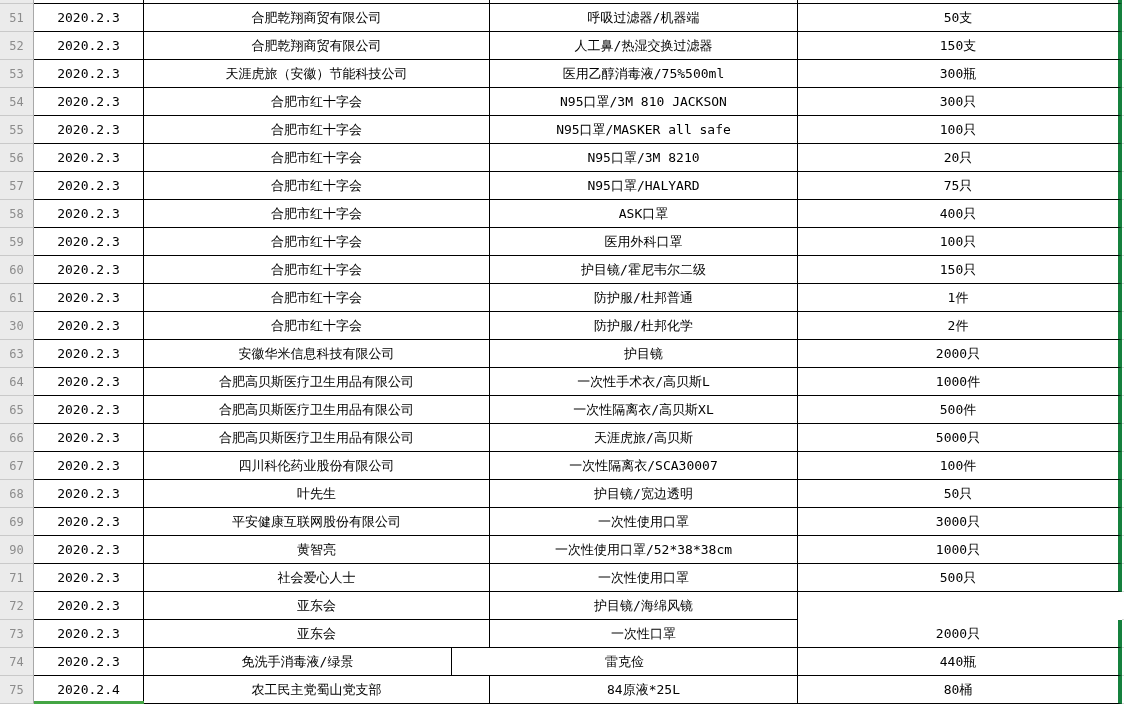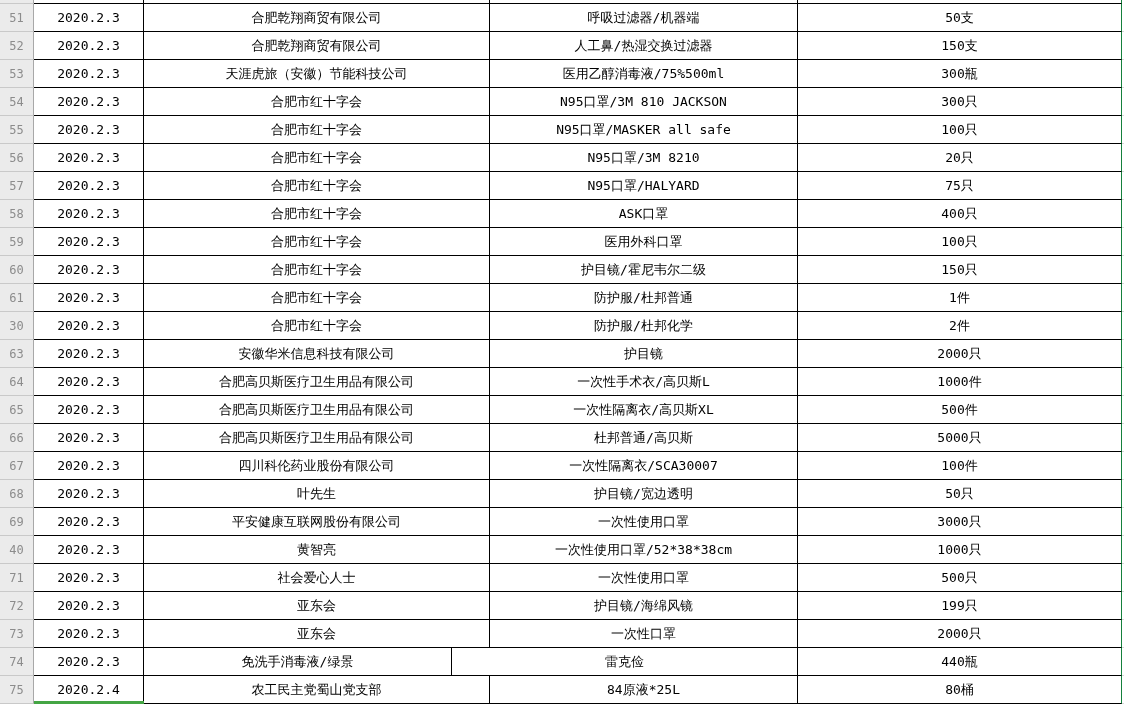--- a/index.html
+++ b/index.html
@@ -15,21 +15,21 @@
     font-size:13px;color:#000;white-space:nowrap;overflow:hidden;background:#ffffff;
   }
   .hdr{
     width:34px;background:#ebebeb;color:#8c8c8c;font-size:12px;
     border-right:1px solid #a8a8a8;border-bottom:1px solid #c9c9c9;
   }
   .sliver .hdr{border-bottom:1px solid #c9c9c9;}
   .c-date{width:110px;border-right:1px solid #000;border-bottom:1px solid #000;text-align:right;}
   .c-donor{width:346px;border-right:1px solid #000;border-bottom:1px solid #000;}
   .c-item{width:308px;border-right:1px solid #000;border-bottom:1px solid #000;}
-  .c-qty{width:324px;border-right:1px solid #15803d;border-bottom:1px solid #000;}
+  .c-qty{width:324px;border-right:4px solid #15803d;border-bottom:1px solid #000;}
   .sliver .cell{font-size:0;}
   .right-strip{
     position:absolute;top:4px;right:0;width:5px;height:700px;background:#ffffff;
   }
   .right-strip::before{
     content:"";position:absolute;left:0;top:0;width:2px;height:700px;
     background:repeating-linear-gradient(to bottom,transparent 0 27px,#d9d9d9 27px 28px);
   }
   .selection-border{
     position:absolute;left:34px;bottom:0;width:110px;height:3px;z-index:5;
@@ -151,21 +151,21 @@
       <div class="cell hdr">65</div>
       <div class="cell c-date">2020.2.3</div>
       <div class="cell c-donor">合肥高贝斯医疗卫生用品有限公司</div>
       <div class="cell c-item">一次性隔离衣/高贝斯XL</div>
       <div class="cell c-qty">500件</div>
     </div>
       <div class="row">
       <div class="cell hdr">66</div>
       <div class="cell c-date">2020.2.3</div>
       <div class="cell c-donor">合肥高贝斯医疗卫生用品有限公司</div>
-      <div class="cell c-item">杜邦普通/高贝斯</div>
+      <div class="cell c-item">天涯虎旅/高贝斯</div>
       <div class="cell c-qty">5000只</div>
     </div>
       <div class="row">
       <div class="cell hdr">67</div>
       <div class="cell c-date">2020.2.3</div>
       <div class="cell c-donor">四川科伦药业股份有限公司</div>
       <div class="cell c-item">一次性隔离衣/SCA30007</div>
       <div class="cell c-qty">100件</div>
     </div>
       <div class="row">
@@ -176,39 +176,38 @@
       <div class="cell c-qty">50只</div>
     </div>
       <div class="row">
       <div class="cell hdr">69</div>
       <div class="cell c-date">2020.2.3</div>
       <div class="cell c-donor">平安健康互联网股份有限公司</div>
       <div class="cell c-item">一次性使用口罩</div>
       <div class="cell c-qty">3000只</div>
     </div>
       <div class="row">
-      <div class="cell hdr">40</div>
+      <div class="cell hdr">90</div>
       <div class="cell c-date">2020.2.3</div>
       <div class="cell c-donor">黄智亮</div>
       <div class="cell c-item">一次性使用口罩/52*38*38cm</div>
       <div class="cell c-qty">1000只</div>
     </div>
       <div class="row">
       <div class="cell hdr">71</div>
       <div class="cell c-date">2020.2.3</div>
       <div class="cell c-donor">社会爱心人士</div>
       <div class="cell c-item">一次性使用口罩</div>
       <div class="cell c-qty">500只</div>
     </div>
       <div class="row">
       <div class="cell hdr">72</div>
       <div class="cell c-date">2020.2.3</div>
       <div class="cell c-donor">亚东会</div>
       <div class="cell c-item">护目镜/海绵风镜</div>
-      <div class="cell c-qty">199只</div>
     </div>
       <div class="row">
       <div class="cell hdr">73</div>
       <div class="cell c-date">2020.2.3</div>
       <div class="cell c-donor">亚东会</div>
       <div class="cell c-item">一次性口罩</div>
       <div class="cell c-qty">2000只</div>
     </div>
       <div class="row">
       <div class="cell hdr">74</div>

